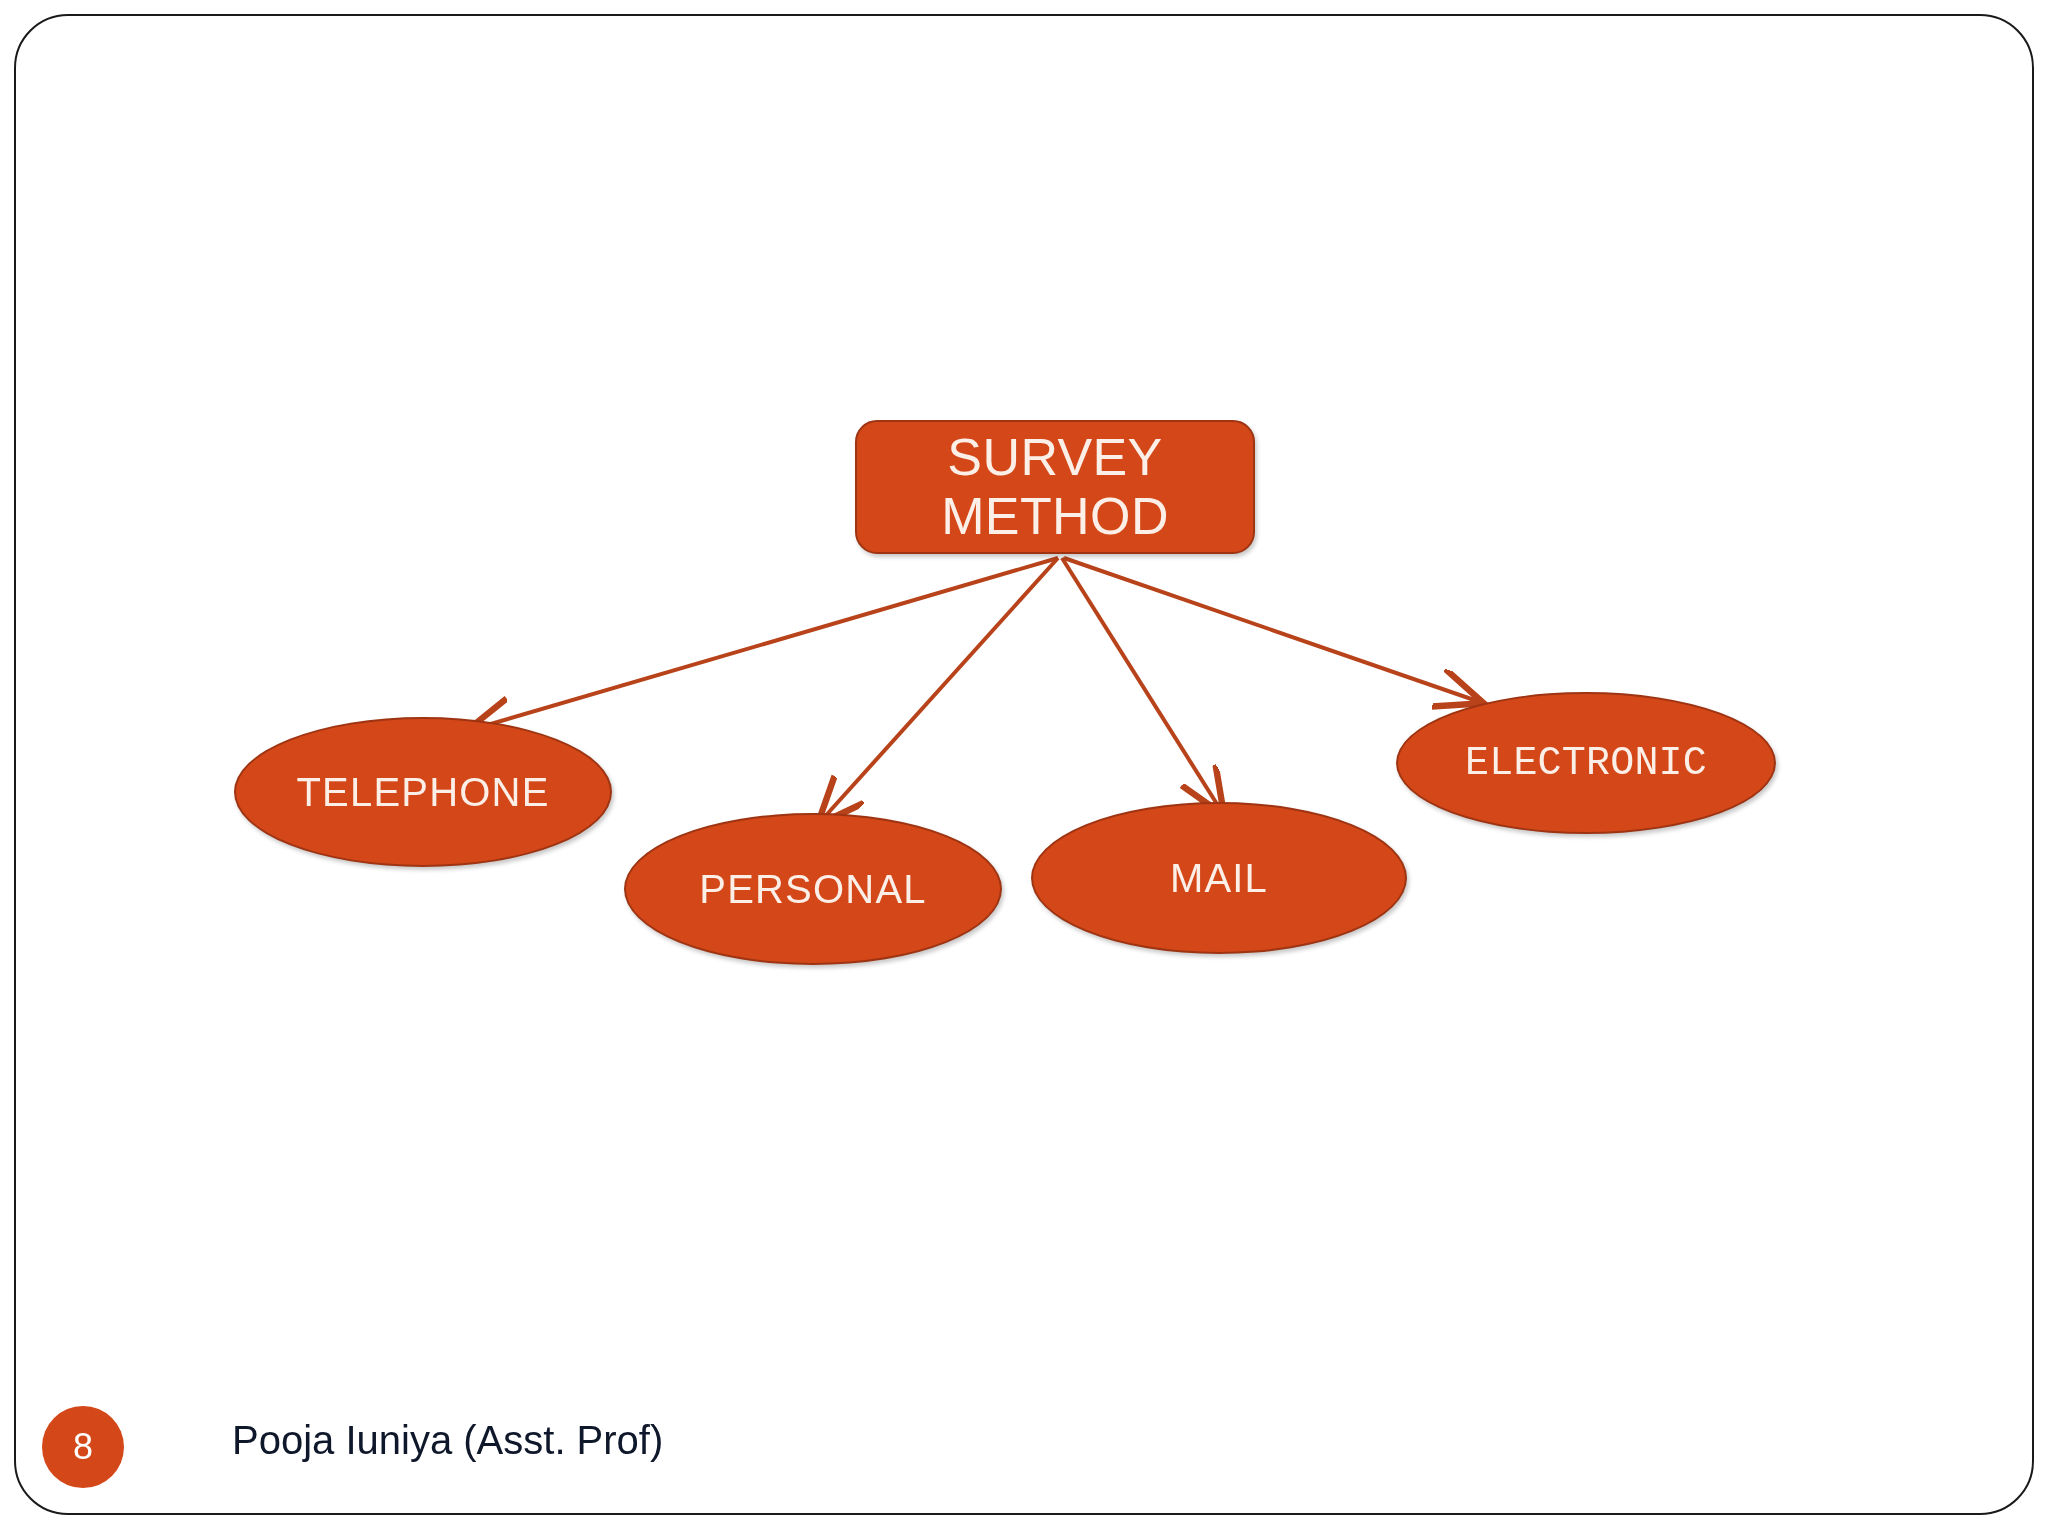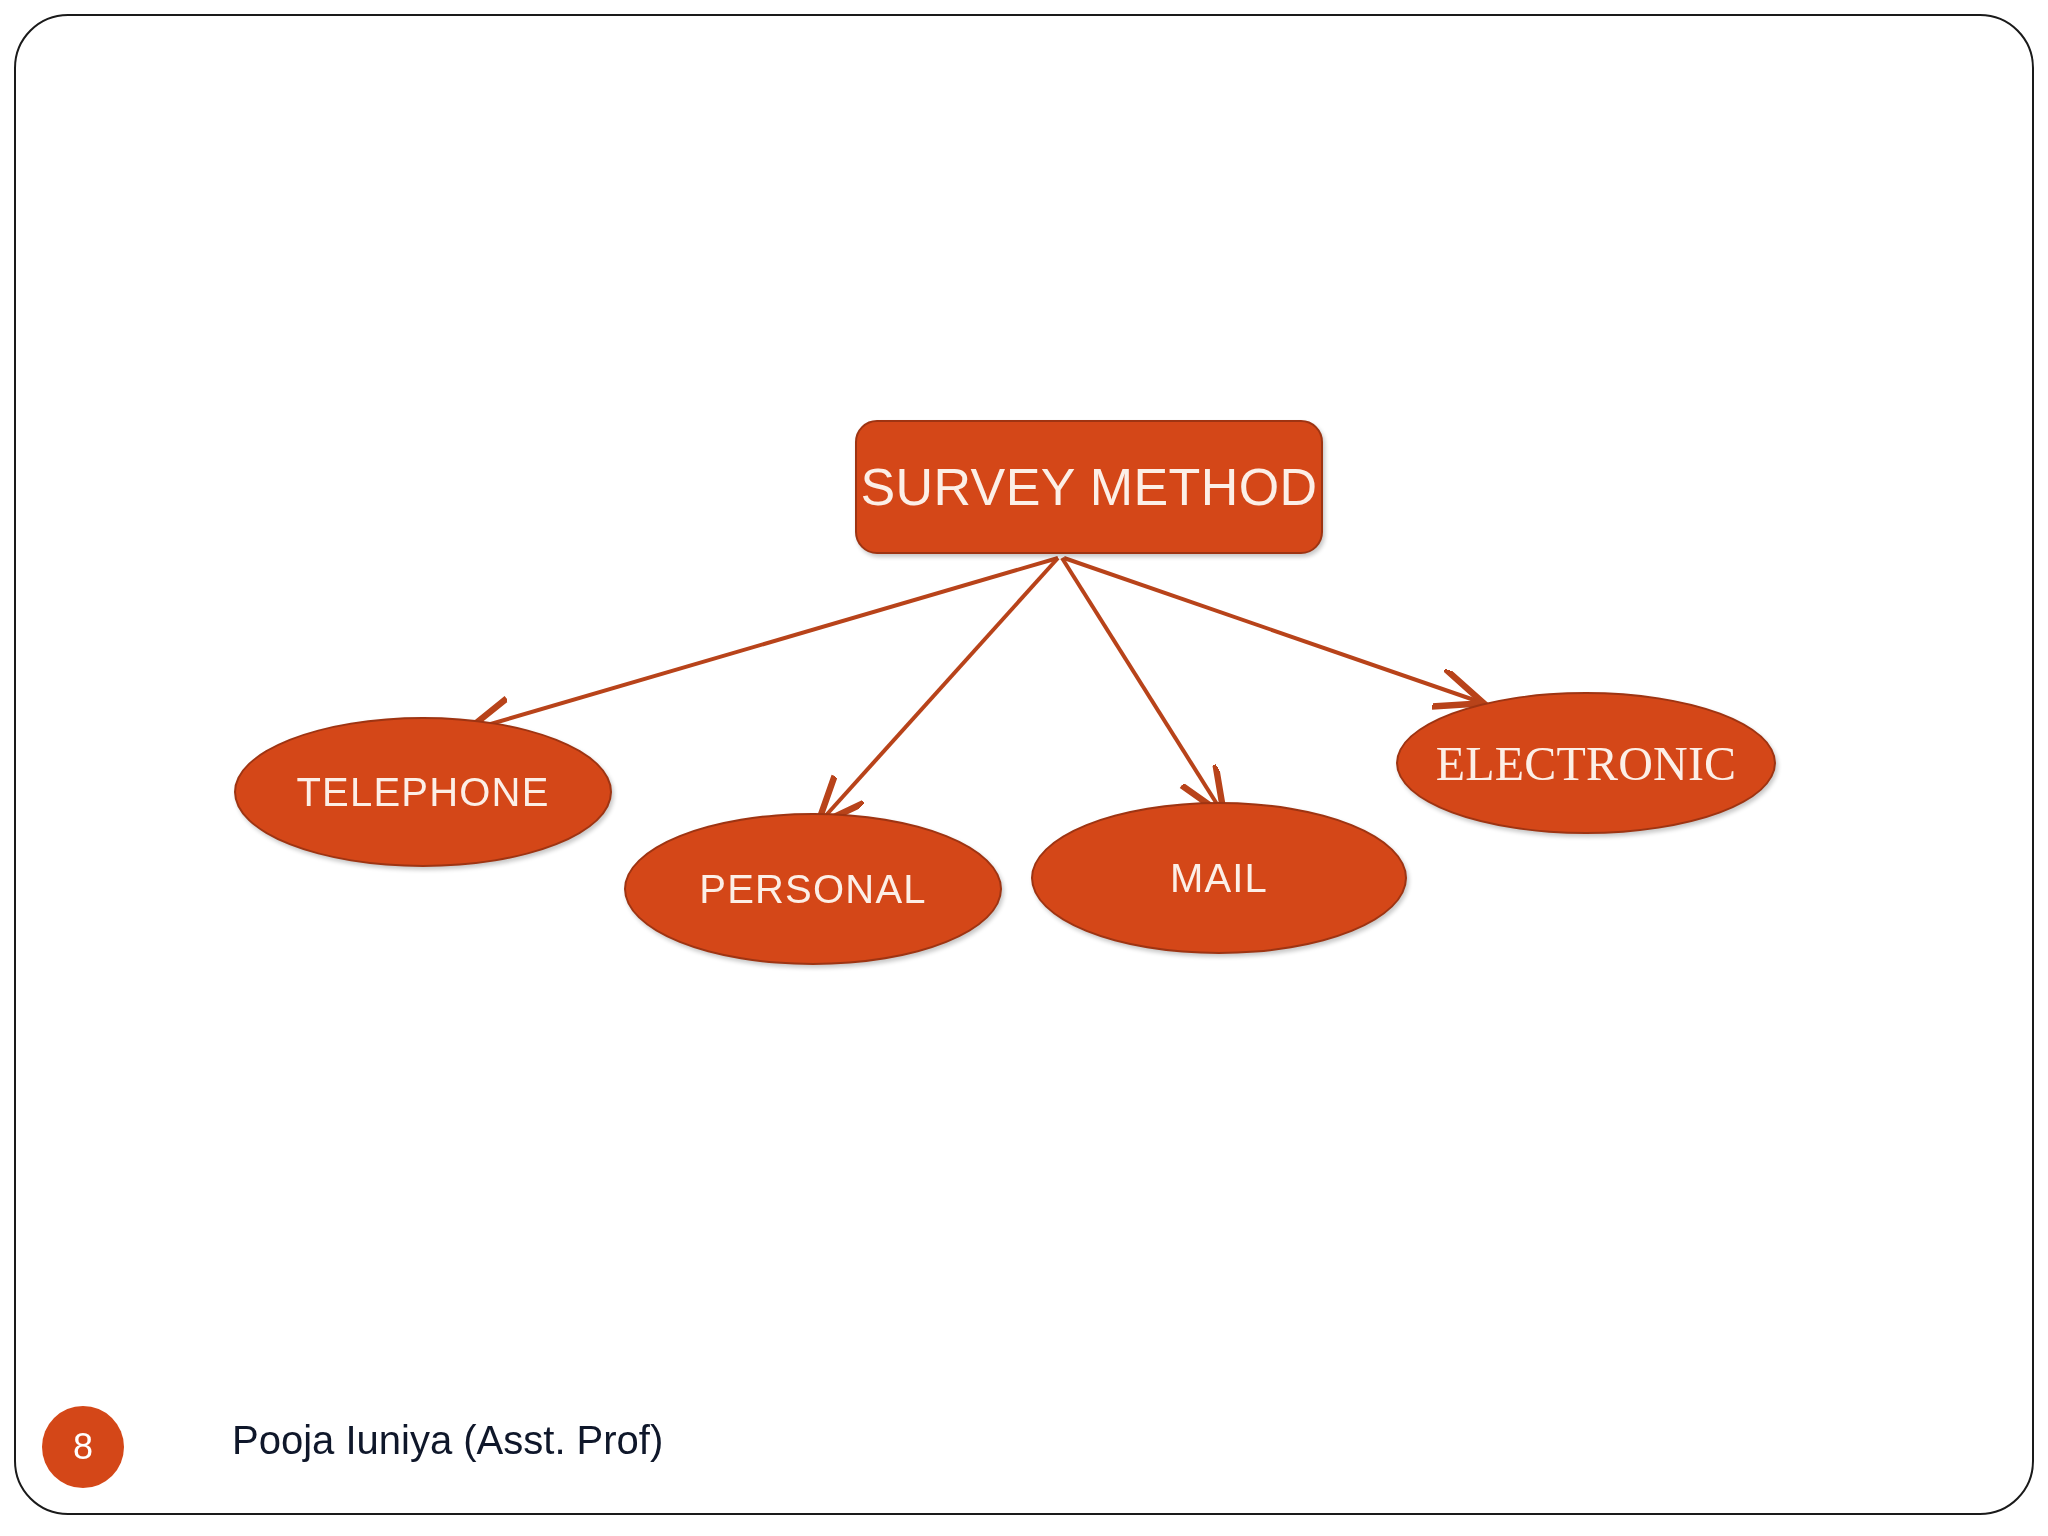--- a/index.html
+++ b/index.html
@@ -53,43 +53,43 @@
     align-items: center;
     justify-content: center;
     text-align: center;
     color: #FCEFE7;
     box-shadow: 2px 3px 4px rgba(0,0,0,0.22);
   }
 
   #node-survey-method {
     left: 855px;
     top: 420px;
-    width: 468px;
+    width: 400px;
     height: 134px;
     border-radius: 22px;
     font-family: "Liberation Sans", sans-serif;
     font-size: 52px;
     line-height: 1.13;
     letter-spacing: 0.4px;
     font-weight: 400;
   }
 
   .ellipse {
     border-radius: 50%;
   }
 
   .serif-label {
     font-family: Liberation Sans, sans-serif;
     font-size: 40px;
     letter-spacing: 1.2px;
   }
 
   .sans-label {
-    font-family: Liberation Serif, serif;
-    font-size: 48px;
+    font-family: Liberation Mono, monospace;
+    font-size: 40px;
     letter-spacing: 0.2px;
   }
 
   #node-telephone {
     left: 234px;
     top: 717px;
     width: 378px;
     height: 150px;
   }
 

